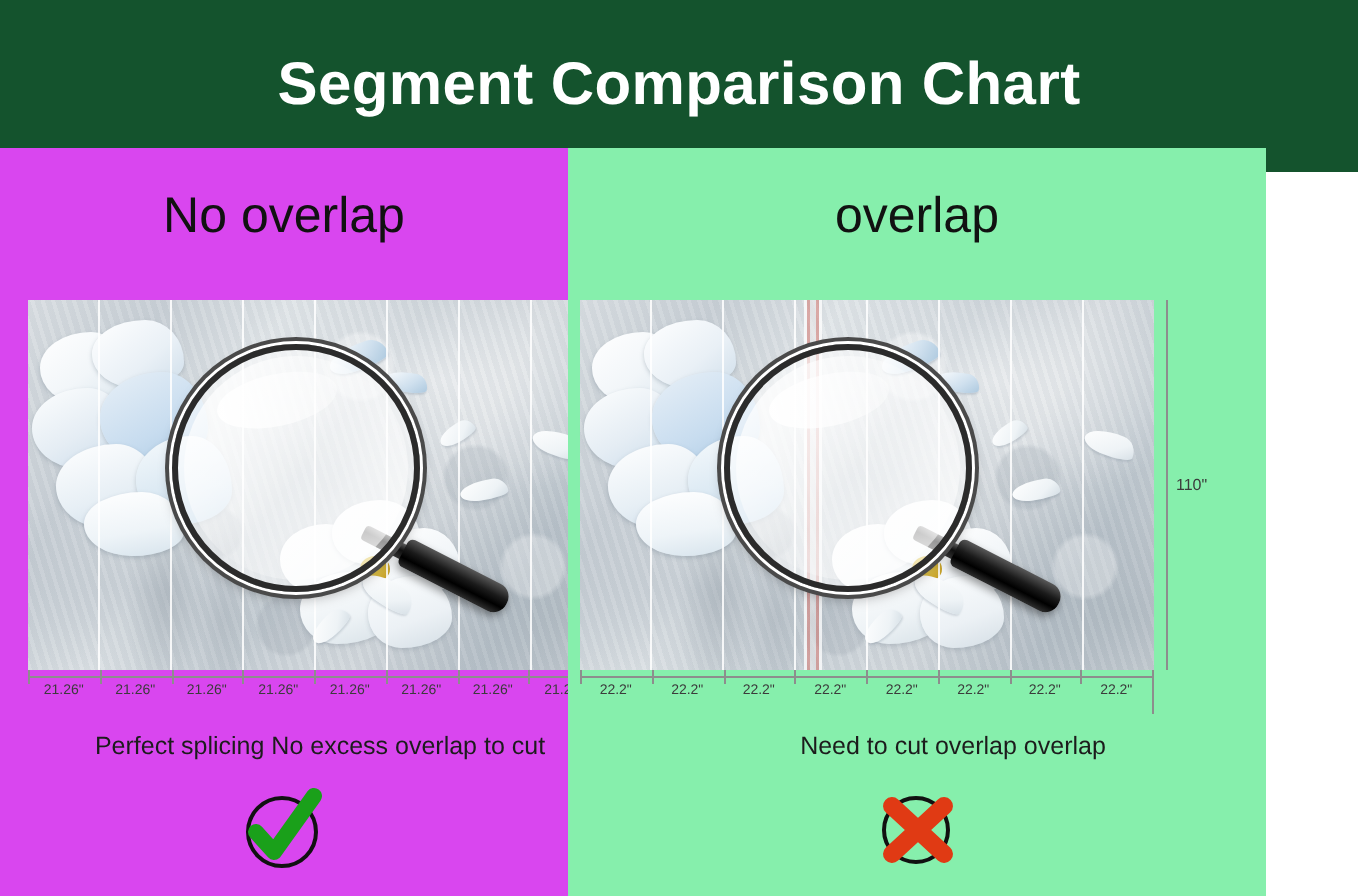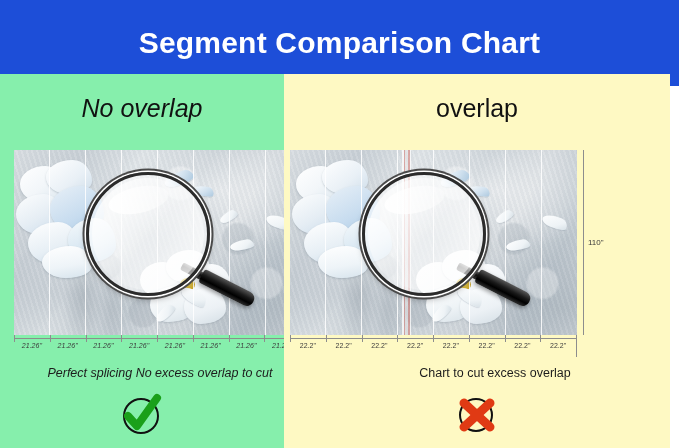--- a/index.html
+++ b/index.html
@@ -13,21 +13,21 @@
     font-family: "Liberation Sans", sans-serif;
     overflow: hidden;
     position: relative;
   }
 
   
   #title-banner {
     position: absolute;
     left: 0; top: 0;
     width: 679px; height: 86px;
-    background: #1d4ed8;
+    background: #14532d;
     display: flex;
     align-items: center;
     justify-content: center;
   }
   #title-text {
     color: #ffffff;
     font-size: 30px;
     font-weight: bold;
     letter-spacing: 0.2px;
     white-space: nowrap;
@@ -38,22 +38,22 @@
     position: absolute;
     left: 0; top: 74px;
     width: 679px; height: 374px;
     display: flex;
   }
   .panel {
     position: relative;
     height: 374px;
     box-sizing: border-box;
   }
-  #panel-left  { width: 284px; background: #86efac; font-style: italic; }
-  #panel-right { width: 386px; background: #fef9c3; }
+  #panel-left  { width: 284px; background: #d946ef; }
+  #panel-right { width: 349px; background: #86efac; }
 
   .panel-heading {
     position: absolute;
     left: 0; top: 20px;
     width: 100%;
     text-align: center;
     font-size: 25px;
     color: #111111;
     font-weight: 400;
   }
@@ -475,21 +475,21 @@
         <div class="ruler-cell">22.2"</div>
         <div class="ruler-cell">22.2"</div>
         <div class="ruler-cell">22.2"</div>
         <div class="ruler-cell">22.2"</div>
         <div class="ruler-cell">22.2"</div>
         <div class="ruler-cell">22.2"</div>
         <div class="ruler-cell">22.2"</div>
       </div>
     </div>
 
-    <div class="caption">Chart to cut excess overlap</div>
+    <div class="caption">Need to cut overlap overlap</div>
 
     <div class="verdict">
       <svg width="46" height="46" viewBox="0 0 46 46">
         <circle cx="22" cy="23" r="16" fill="none" stroke="#111111" stroke-width="2"></circle>
         <path d="M10 11 L36 35" fill="none" stroke="#e03a14" stroke-width="9" stroke-linecap="round"></path>
         <path d="M36 11 L10 35" fill="none" stroke="#e03a14" stroke-width="9" stroke-linecap="round"></path>
       </svg>
     </div>
   </div>
 

